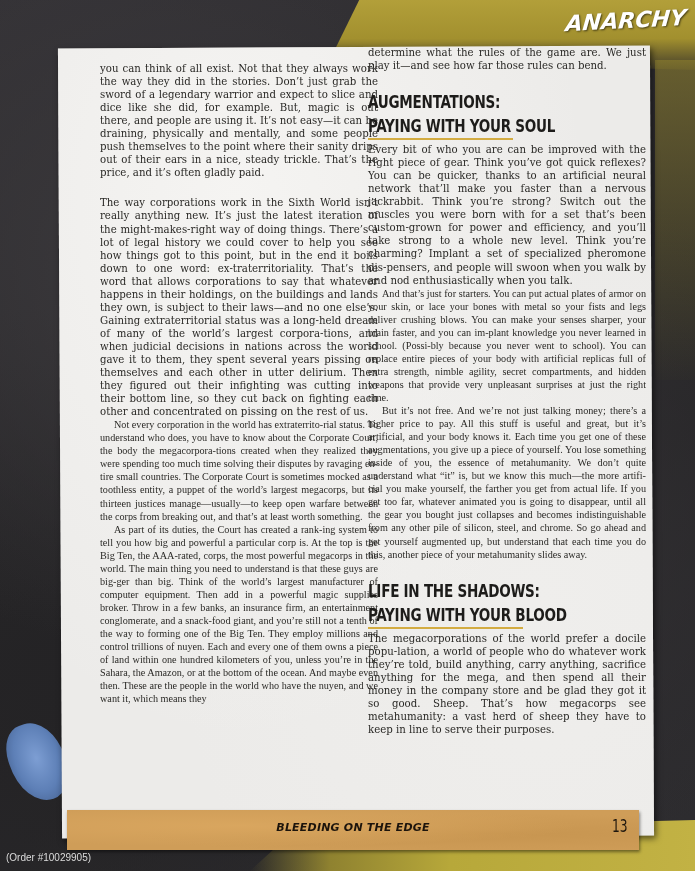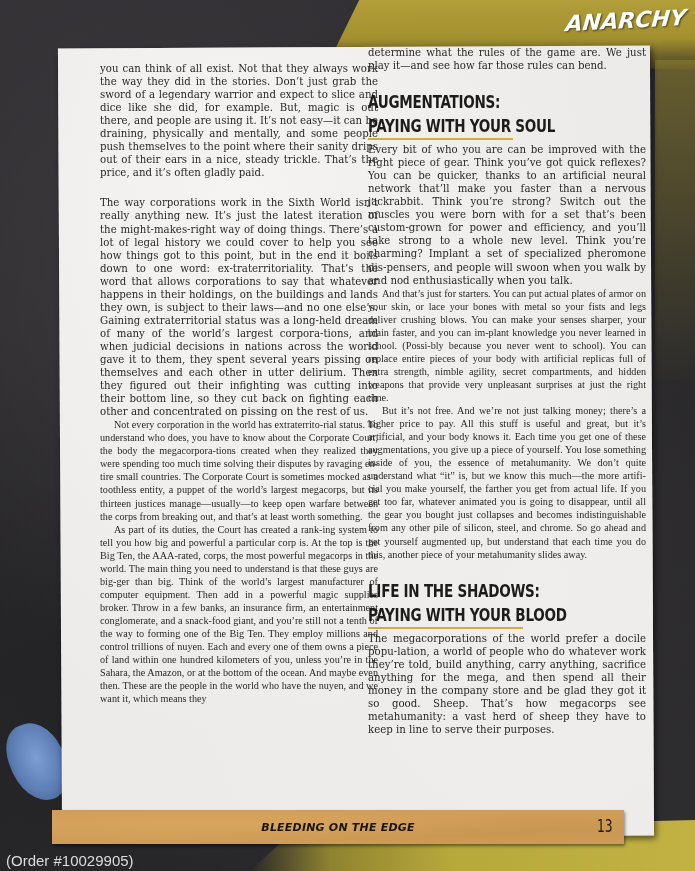--- a/index.html
+++ b/index.html
@@ -67,40 +67,40 @@
     font-family: "DejaVu Sans Condensed", "DejaVu Sans", sans-serif;
     font-weight: bold; font-size: 17.5px; line-height: 24px;
     color: #1d1c1a; letter-spacing: -0.3px;
     transform: scaleX(0.86); transform-origin: left;
     white-space: nowrap; margin: 0;
   }
   .h-underline {
     height: 2px; background: #d3ac42; margin: 0 0 3px 0;
   }
   .footer-band {
-    position: absolute; left: 52px; top: 810px; width: 572px; height: 34px;
+    position: absolute; left: 67px; top: 810px; width: 572px; height: 40px;
     background:
       radial-gradient(ellipse at 30% 40%, #d9a65f 0%, transparent 60%),
       radial-gradient(ellipse at 75% 60%, #c79550 0%, transparent 60%),
       #cf9d58;
     box-shadow: 1px 2px 3px rgba(0,0,0,0.45);
   }
   .footer-title {
     position: absolute; left: 0; right: 0; top: 11px; text-align: center;
     font-family: "DejaVu Sans", sans-serif; font-weight: bold; font-style: italic;
     font-size: 11px; color: #1c140c; letter-spacing: 0.2px;
   }
   .page-number {
     position: absolute; right: 10px; top: 6px;
     font-family: "DejaVu Sans Condensed", "DejaVu Sans", sans-serif;
     font-size: 17px; color: #1e160d; transform: scaleX(0.8);
   }
   .order {
     position: absolute; left: 6px; top: 852px;
-    font-family: "Liberation Sans", sans-serif; font-size: 15px; color: #dcdcdc;
+    font-family: "Liberation Sans", sans-serif; font-size: 10px; color: #dcdcdc;
   }
 </style>
 </head>
 <body>
 
 <div class="bg"></div>
 <div class="yellow-top"></div>
 <div class="yellow-right"></div>
 <div class="yellow-bottom"></div>
 <div class="sock"></div>

